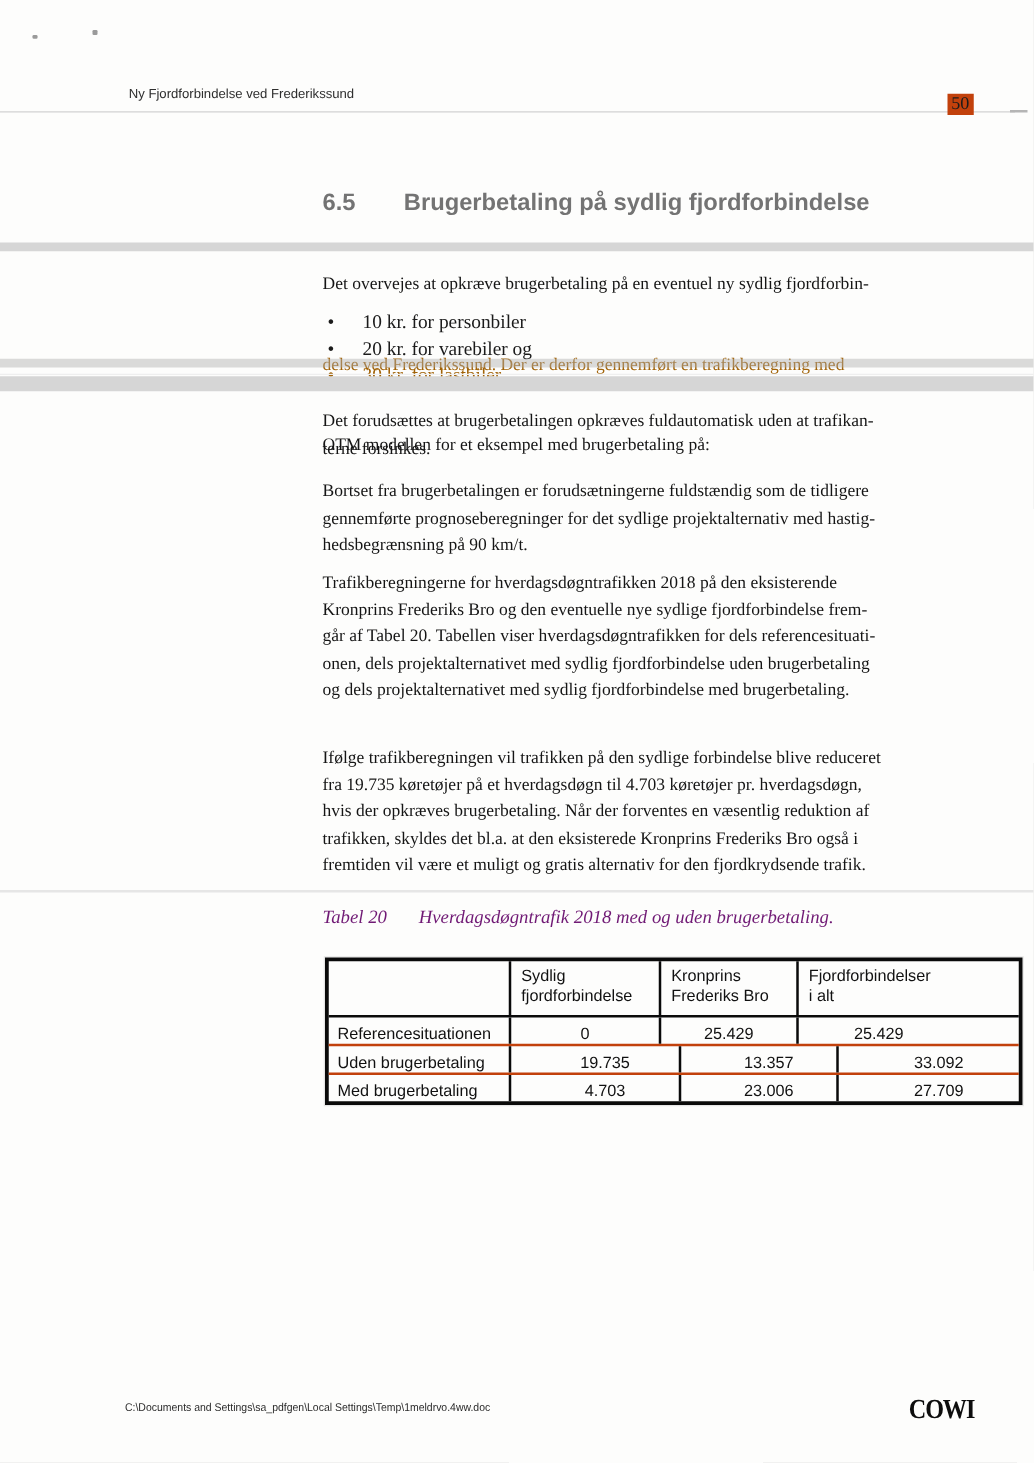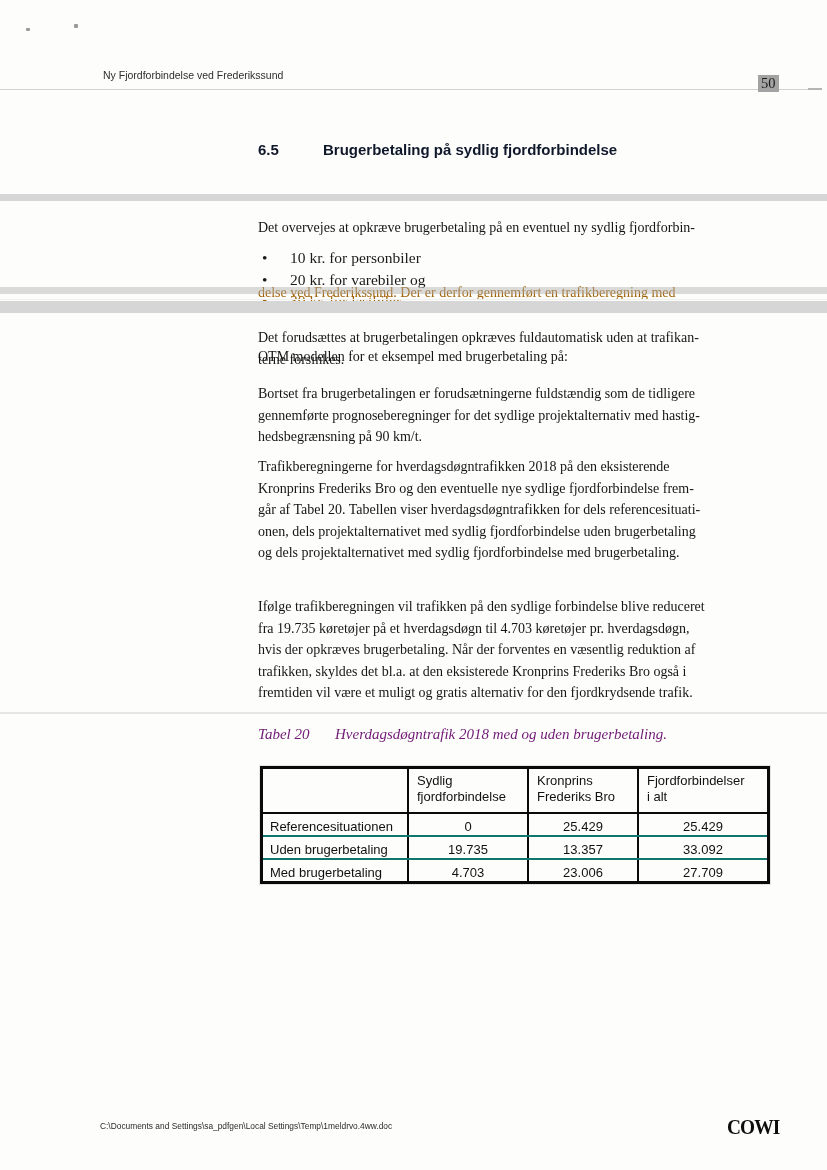--- a/index.html
+++ b/index.html
@@ -16,31 +16,31 @@
 
   
   .header-line { top:89px; left:0; width:812px; height:1px; background:#d2d2d2; }
   .header-dash { top:88px; left:808px; width:14px; height:2px; background:#b5b5b5; }
   .header-title {
     top:69px; left:103px;
     font-family:"Liberation Sans", sans-serif;
     font-size:10.5px; color:#2e2e2e;
     background:#fdfdfc; padding:0 4px 0 0;
   }
-  .page-number { top:75px; left:758px; font-size:14.5px; background:#a3a3a3; padding:0 3px;text-align:center; }
+  .page-number { top:75px; left:758px; font-size:14.5px; background:#c2410c; padding:0 3px;text-align:center; }
 
   
   .speck { background:#9a9a9a; border-radius:1px; }
 
   
   .section-heading {
-    top:141px; left:258px;
+    top:152px; left:258px;
     display:flex;
     font-family:"Liberation Sans", sans-serif;
-    font-weight:bold; font-size:15px; color:#0f172a;
+    font-weight:bold; font-size:19px; color:#737373;
     white-space:pre;
   }
   .section-heading .num { width:65px; }
 
   
   .para {
     left:258px; width:560px;
     font-size:14px; line-height:21.5px;
     white-space:pre; color:#151515;
   }
@@ -72,21 +72,21 @@
     top:766px; left:260px;
     border:3px solid #0a0a0a;
     font-family:"Liberation Sans", sans-serif;
     font-size:13px; color:#111;
     background:#fdfdfc;
     box-shadow:0 0 0 1px rgba(160,160,160,0.25);
   }
   .t-row { display:grid; grid-template-columns:146px 120px 110px 128px; }
   .t-row.hdr { height:43px; border-bottom:2px solid #0a0a0a; }
   .t-row.dat { height:21px; }
-  .t-row.dat + .t-row.dat { border-top:2px solid #0f766e; }
+  .t-row.dat + .t-row.dat { border-top:2px solid #c2410c;gap:16px; }
   .t-cell { border-right:2px solid #0a0a0a; overflow:hidden; }
   .t-cell:last-child { border-right:none; }
   .hdr .t-cell { padding:4px 0 0 8px; line-height:16px; white-space:pre-line; }
   .dat .t-cell { line-height:25px; }
   .lbl { padding-left:7px; text-align:left; }
   .val { text-align:center; }
 
   
   .footer-path {
     top:1121px; left:100px;

